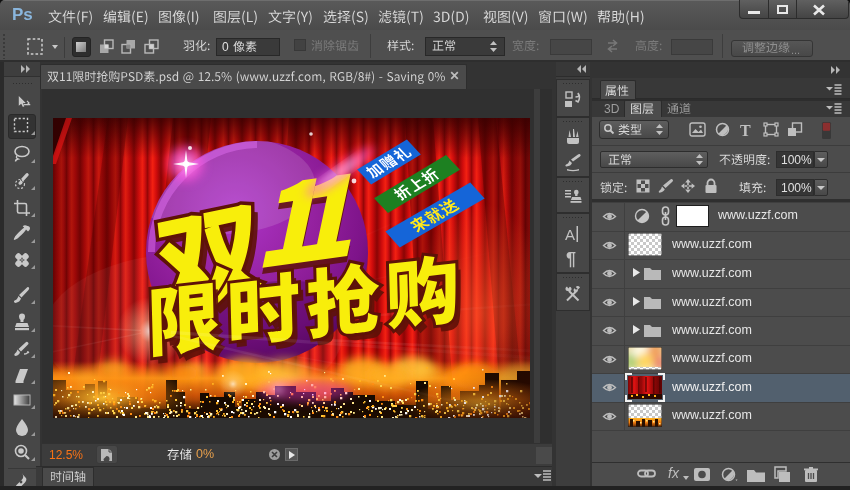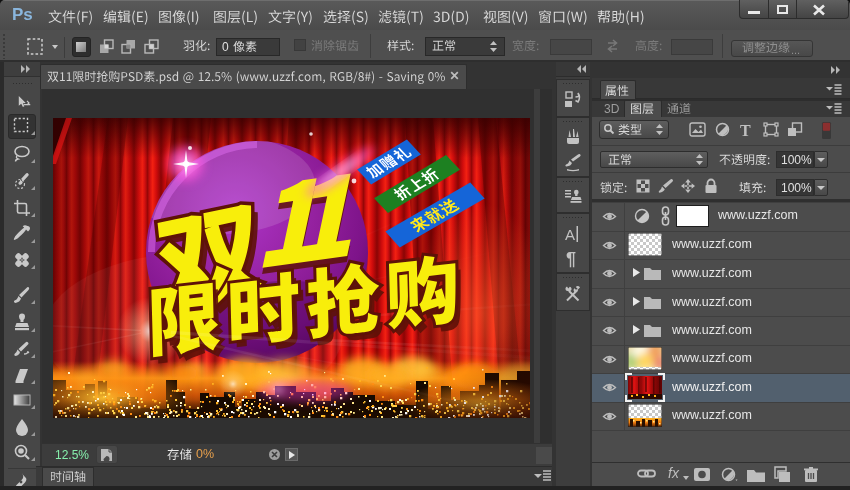--- a/index.html
+++ b/index.html
@@ -231,21 +231,21 @@
       <path d="M10.0 -8.3C9.7 -6.4 9.2 -4.7 8.4 -3.4C7.8 -4.8 7.3 -6.5 7.1 -8.3ZM5.9 -9.2V-8.3H6.2C6.6 -6.0 7.1 -4.1 7.8 -2.5C7.0 -1.3 6.0 -0.4 4.8 0.2C5.0 0.4 5.3 0.7 5.4 0.9C6.5 0.3 7.5 -0.5 8.3 -1.6C9.0 -0.5 9.8 0.4 10.9 1.0C11.0 0.7 11.3 0.4 11.5 0.2C10.4 -0.4 9.6 -1.3 8.9 -2.4C10.0 -4.1 10.7 -6.3 11.0 -9.0L10.4 -9.2L10.3 -9.2ZM0.9 -6.5C1.6 -5.6 2.5 -4.5 3.2 -3.5C2.4 -1.8 1.5 -0.6 0.4 0.2C0.6 0.4 0.9 0.7 1.1 0.9C2.1 0.1 3.0 -1.1 3.8 -2.6C4.2 -1.8 4.6 -1.2 4.8 -0.6L5.6 -1.2C5.3 -1.9 4.8 -2.7 4.2 -3.6C4.8 -5.1 5.2 -6.9 5.4 -9.0L4.8 -9.2L4.7 -9.2H0.8V-8.3H4.5C4.3 -6.9 4.0 -5.6 3.6 -4.5C2.9 -5.4 2.2 -6.3 1.5 -7.0Z M13.1 0.0H17.9V-0.9H16.1V-8.8H15.3C14.8 -8.5 14.2 -8.3 13.5 -8.2V-7.5H15.0V-0.9H13.1Z M19.7 0.0H24.5V-0.9H22.8V-8.8H21.9C21.5 -8.5 20.9 -8.3 20.1 -8.2V-7.5H21.7V-0.9H19.7Z M26.4 -9.6V0.9H27.2V-8.8H29.0C28.7 -8.0 28.4 -6.9 28.0 -6.1C28.9 -5.1 29.1 -4.3 29.1 -3.6C29.1 -3.2 29.0 -2.9 28.8 -2.8C28.7 -2.7 28.6 -2.7 28.5 -2.7C28.3 -2.7 28.0 -2.7 27.8 -2.7C27.9 -2.4 28.0 -2.1 28.0 -1.9C28.3 -1.9 28.6 -1.9 28.8 -1.9C29.1 -1.9 29.3 -2.0 29.4 -2.1C29.8 -2.4 29.9 -2.9 29.9 -3.5C29.9 -4.3 29.7 -5.1 28.8 -6.2C29.2 -7.1 29.7 -8.3 30.0 -9.3L29.4 -9.6L29.3 -9.6ZM35.1 -6.6V-5.1H31.5V-6.6ZM35.1 -7.3H31.5V-8.8H35.1ZM30.6 1.0C30.8 0.8 31.2 0.7 33.7 0.0C33.6 -0.2 33.6 -0.6 33.6 -0.8L31.5 -0.3V-4.3H32.7C33.3 -1.9 34.4 -0.0 36.3 0.9C36.4 0.6 36.7 0.3 36.9 0.1C35.9 -0.3 35.2 -1.0 34.6 -1.8C35.2 -2.2 36.0 -2.7 36.6 -3.3L36.0 -3.9C35.6 -3.4 34.8 -2.9 34.2 -2.5C33.9 -3.0 33.6 -3.6 33.5 -4.3H35.9V-9.6H30.6V-0.6C30.6 -0.1 30.4 0.1 30.2 0.2C30.3 0.4 30.5 0.8 30.6 1.0Z M43.0 -5.4C43.6 -4.5 44.5 -3.2 44.8 -2.5L45.6 -3.0C45.2 -3.7 44.4 -4.9 43.8 -5.8ZM41.2 -4.8V-2.1H39.2V-4.8ZM41.2 -5.6H39.2V-8.3H41.2ZM38.3 -9.1V-0.3H39.2V-1.3H42.0V-9.1ZM46.5 -10.0V-7.7H42.6V-6.8H46.5V-0.4C46.5 -0.2 46.4 -0.1 46.2 -0.1C45.9 -0.0 45.0 -0.0 44.1 -0.1C44.2 0.2 44.3 0.6 44.4 0.8C45.6 0.8 46.4 0.8 46.8 0.7C47.2 0.5 47.4 0.3 47.4 -0.4V-6.8H48.9V-7.7H47.4V-10.0Z M51.5 -10.1V-7.7H49.9V-6.8H51.5V-4.2C50.9 -4.0 50.2 -3.9 49.7 -3.7L50.0 -2.8L51.5 -3.3V-0.2C51.5 -0.0 51.5 0.0 51.3 0.0C51.1 0.0 50.6 0.1 50.1 0.0C50.2 0.3 50.3 0.6 50.3 0.9C51.2 0.9 51.7 0.9 52.0 0.7C52.3 0.6 52.4 0.3 52.4 -0.2V-3.5L53.9 -4.0L53.8 -4.8L52.4 -4.5V-6.8H53.8V-7.7H52.4V-10.1ZM57.0 -10.2C56.2 -8.5 54.9 -6.9 53.5 -5.9C53.7 -5.7 54.0 -5.3 54.0 -5.1C54.3 -5.3 54.7 -5.6 54.9 -5.9V-0.7C54.9 0.4 55.3 0.7 56.5 0.7C56.8 0.7 58.6 0.7 58.9 0.7C60.1 0.7 60.3 0.2 60.5 -1.5C60.2 -1.6 59.9 -1.7 59.6 -1.9C59.6 -0.4 59.5 -0.2 58.9 -0.2C58.5 -0.2 56.9 -0.2 56.6 -0.2C56.0 -0.2 55.8 -0.2 55.8 -0.7V-5.0H58.4C58.4 -3.6 58.3 -3.0 58.2 -2.8C58.1 -2.7 58.0 -2.7 57.8 -2.7C57.6 -2.7 57.0 -2.7 56.5 -2.8C56.6 -2.6 56.7 -2.3 56.7 -2.0C57.3 -2.0 57.9 -2.0 58.2 -2.0C58.5 -2.0 58.7 -2.1 58.9 -2.3C59.1 -2.6 59.2 -3.4 59.3 -5.5C59.3 -5.6 59.3 -5.9 59.3 -5.9H55.0C55.8 -6.7 56.6 -7.6 57.2 -8.7C58.0 -7.3 59.2 -5.9 60.3 -5.1C60.5 -5.4 60.8 -5.7 61.0 -5.9C59.8 -6.6 58.4 -8.1 57.6 -9.5L57.8 -9.9Z M63.9 -7.6V-4.5C63.9 -3.0 63.8 -0.9 61.8 0.4C61.9 0.5 62.2 0.8 62.3 0.9C64.4 -0.5 64.6 -2.7 64.6 -4.5V-7.6ZM64.4 -1.4C65.0 -0.7 65.7 0.2 66.1 0.7L66.7 0.2C66.4 -0.3 65.6 -1.2 65.1 -1.8ZM62.3 -9.4V-2.1H63.0V-8.5H65.5V-2.1H66.3V-9.4ZM68.2 -10.1C67.8 -8.6 67.1 -7.0 66.3 -6.0C66.5 -5.9 66.9 -5.6 67.0 -5.5C67.4 -6.0 67.8 -6.6 68.1 -7.4H71.6C71.5 -2.4 71.3 -0.5 71.0 -0.1C70.9 0.1 70.7 0.1 70.5 0.1C70.3 0.1 69.7 0.1 69.1 0.0C69.2 0.3 69.3 0.7 69.3 0.9C69.9 1.0 70.5 1.0 70.9 0.9C71.3 0.9 71.5 0.8 71.8 0.4C72.2 -0.1 72.3 -2.0 72.5 -7.7C72.5 -7.8 72.5 -8.2 72.5 -8.2H68.5C68.7 -8.7 68.9 -9.3 69.0 -9.9ZM69.4 -4.6C69.6 -4.1 69.8 -3.6 69.9 -3.0L68.0 -2.7C68.4 -3.7 68.9 -5.0 69.2 -6.2L68.4 -6.4C68.1 -5.0 67.6 -3.5 67.4 -3.1C67.2 -2.7 67.0 -2.5 66.9 -2.4C67.0 -2.2 67.1 -1.8 67.1 -1.6C67.4 -1.8 67.7 -1.9 70.2 -2.4C70.2 -2.1 70.3 -1.8 70.3 -1.6L71.0 -1.9C70.9 -2.6 70.4 -3.9 70.0 -4.8Z M74.5 0.0H75.6V-3.5H77.1C79.0 -3.5 80.3 -4.4 80.3 -6.2C80.3 -8.1 79.0 -8.8 77.0 -8.8H74.5ZM75.6 -4.4V-7.9H76.9C78.4 -7.9 79.2 -7.5 79.2 -6.2C79.2 -5.0 78.5 -4.4 76.9 -4.4Z M84.6 0.2C86.4 0.2 87.6 -0.9 87.6 -2.3C87.6 -3.6 86.8 -4.2 85.7 -4.7L84.5 -5.2C83.8 -5.5 83.0 -5.8 83.0 -6.7C83.0 -7.5 83.7 -8.0 84.7 -8.0C85.5 -8.0 86.1 -7.7 86.7 -7.2L87.3 -7.9C86.6 -8.5 85.7 -9.0 84.7 -9.0C83.1 -9.0 81.9 -8.0 81.9 -6.6C81.9 -5.3 82.9 -4.7 83.7 -4.4L84.9 -3.8C85.8 -3.4 86.4 -3.2 86.4 -2.2C86.4 -1.4 85.7 -0.8 84.6 -0.8C83.7 -0.8 82.8 -1.2 82.2 -1.9L81.5 -1.1C82.2 -0.3 83.3 0.2 84.6 0.2Z M89.3 0.0H91.5C94.2 0.0 95.6 -1.6 95.6 -4.4C95.6 -7.2 94.2 -8.8 91.5 -8.8H89.3ZM90.4 -0.9V-7.9H91.4C93.5 -7.9 94.5 -6.7 94.5 -4.4C94.5 -2.2 93.5 -0.9 91.4 -0.9Z M104.0 -1.0C105.0 -0.5 106.3 0.3 106.9 0.8L107.6 0.2C106.9 -0.3 105.6 -1.0 104.6 -1.5ZM99.8 -1.5C99.1 -0.9 97.9 -0.2 96.9 0.2C97.1 0.3 97.4 0.6 97.6 0.8C98.6 0.3 99.8 -0.4 100.7 -1.2ZM98.6 -3.5C98.9 -3.6 99.2 -3.7 101.6 -3.8C100.5 -3.3 99.6 -3.0 99.2 -2.8C98.4 -2.6 97.9 -2.4 97.5 -2.4C97.6 -2.2 97.7 -1.8 97.7 -1.6C98.0 -1.7 98.5 -1.8 102.1 -2.0V-0.1C102.1 0.0 102.0 0.1 101.8 0.1C101.6 0.1 101.0 0.1 100.2 0.1C100.4 0.3 100.5 0.7 100.6 0.9C101.5 0.9 102.1 0.9 102.4 0.8C102.8 0.6 102.9 0.4 102.9 -0.1V-2.0L105.9 -2.2C106.3 -1.9 106.5 -1.6 106.7 -1.4L107.4 -1.9C106.9 -2.5 105.9 -3.3 105.1 -3.8L104.4 -3.3C104.7 -3.2 104.9 -3.0 105.2 -2.8L100.3 -2.6C101.9 -3.1 103.6 -3.8 105.2 -4.7L104.6 -5.2C104.1 -5.0 103.6 -4.7 103.2 -4.5L100.4 -4.3C101.0 -4.6 101.7 -4.9 102.3 -5.3L102.0 -5.6H107.7V-6.3H102.8V-7.1H106.5V-7.7H102.8V-8.5H107.2V-9.2H102.8V-10.1H101.9V-9.2H97.6V-8.5H101.9V-7.7H98.2V-7.1H101.9V-6.3H97.0V-5.6H101.2C100.4 -5.1 99.5 -4.7 99.2 -4.5C98.9 -4.4 98.6 -4.3 98.4 -4.3C98.5 -4.1 98.6 -3.7 98.6 -3.5Z M110.0 0.2C110.4 0.2 110.8 -0.2 110.8 -0.7C110.8 -1.2 110.4 -1.5 110.0 -1.5C109.5 -1.5 109.2 -1.2 109.2 -0.7C109.2 -0.2 109.5 0.2 110.0 0.2Z M112.8 2.7H113.9V0.5L113.8 -0.6C114.4 -0.1 115.0 0.2 115.6 0.2C117.1 0.2 118.5 -1.1 118.5 -3.4C118.5 -5.4 117.6 -6.7 115.9 -6.7C115.1 -6.7 114.4 -6.3 113.8 -5.8H113.8L113.7 -6.5H112.8ZM115.5 -0.8C115.0 -0.8 114.4 -0.9 113.9 -1.4V-4.9C114.5 -5.4 115.1 -5.8 115.6 -5.8C116.8 -5.8 117.3 -4.8 117.3 -3.3C117.3 -1.7 116.5 -0.8 115.5 -0.8Z M121.9 0.2C123.4 0.2 124.3 -0.7 124.3 -1.8C124.3 -3.0 123.2 -3.4 122.3 -3.8C121.6 -4.0 120.9 -4.3 120.9 -4.9C120.9 -5.4 121.3 -5.8 122.1 -5.8C122.7 -5.8 123.1 -5.6 123.6 -5.3L124.1 -5.9C123.6 -6.3 122.9 -6.7 122.1 -6.7C120.7 -6.7 119.8 -5.9 119.8 -4.8C119.8 -3.7 120.8 -3.3 121.7 -3.0C122.5 -2.7 123.2 -2.4 123.2 -1.7C123.2 -1.2 122.8 -0.7 121.9 -0.7C121.2 -0.7 120.6 -1.0 120.0 -1.5L119.5 -0.7C120.1 -0.2 121.0 0.2 121.9 0.2Z M128.0 0.2C128.8 0.2 129.5 -0.3 130.0 -0.8H130.1L130.2 0.0H131.1V-9.6H129.9V-7.0L130.0 -5.9C129.4 -6.4 128.9 -6.7 128.2 -6.7C126.7 -6.7 125.4 -5.4 125.4 -3.3C125.4 -1.1 126.4 0.2 128.0 0.2ZM128.3 -0.8C127.1 -0.8 126.5 -1.7 126.5 -3.3C126.5 -4.8 127.3 -5.8 128.4 -5.8C128.9 -5.8 129.4 -5.6 129.9 -5.1V-1.7C129.4 -1.1 128.9 -0.8 128.3 -0.8Z M141.1 2.1C142.1 2.1 142.9 1.9 143.7 1.4L143.4 0.7C142.8 1.1 142.1 1.3 141.2 1.3C138.9 1.3 137.2 -0.1 137.2 -2.8C137.2 -5.9 139.5 -7.9 141.9 -7.9C144.4 -7.9 145.7 -6.3 145.7 -4.2C145.7 -2.4 144.7 -1.4 143.8 -1.4C143.1 -1.4 142.8 -1.9 143.1 -3.0L143.6 -5.7H142.9L142.8 -5.1H142.7C142.5 -5.6 142.1 -5.8 141.7 -5.8C140.1 -5.8 139.1 -4.1 139.1 -2.7C139.1 -1.4 139.8 -0.8 140.7 -0.8C141.3 -0.8 141.9 -1.2 142.3 -1.7H142.4C142.5 -1.0 143.0 -0.7 143.7 -0.7C145.0 -0.7 146.4 -1.9 146.4 -4.2C146.4 -6.9 144.7 -8.7 142.0 -8.7C139.0 -8.7 136.4 -6.3 136.4 -2.7C136.4 0.4 138.5 2.1 141.1 2.1ZM140.9 -1.5C140.4 -1.5 140.0 -1.9 140.0 -2.7C140.0 -3.7 140.6 -5.0 141.7 -5.0C142.0 -5.0 142.3 -4.9 142.5 -4.4L142.2 -2.3C141.7 -1.8 141.3 -1.5 140.9 -1.5Z M151.8 0.0H156.6V-0.9H154.8V-8.8H154.0C153.5 -8.5 152.9 -8.3 152.2 -8.2V-7.5H153.7V-0.9H151.8Z M157.9 0.0H163.4V-0.9H161.0C160.5 -0.9 160.0 -0.9 159.6 -0.9C161.6 -2.8 163.0 -4.6 163.0 -6.4C163.0 -7.9 162.0 -9.0 160.4 -9.0C159.3 -9.0 158.6 -8.4 157.8 -7.7L158.5 -7.0C159.0 -7.6 159.6 -8.1 160.3 -8.1C161.4 -8.1 161.9 -7.3 161.9 -6.3C161.9 -4.8 160.7 -3.1 157.9 -0.6Z M165.7 0.2C166.1 0.2 166.5 -0.2 166.5 -0.7C166.5 -1.2 166.1 -1.5 165.7 -1.5C165.3 -1.5 164.9 -1.2 164.9 -0.7C164.9 -0.2 165.3 0.2 165.7 0.2Z M170.5 0.2C172.0 0.2 173.4 -0.9 173.4 -2.9C173.4 -4.8 172.2 -5.7 170.7 -5.7C170.2 -5.7 169.8 -5.5 169.4 -5.3L169.6 -7.9H173.0V-8.8H168.7L168.4 -4.7L169.0 -4.3C169.5 -4.7 169.9 -4.8 170.4 -4.8C171.6 -4.8 172.3 -4.1 172.3 -2.8C172.3 -1.5 171.4 -0.8 170.4 -0.8C169.4 -0.8 168.7 -1.2 168.2 -1.7L167.7 -1.0C168.3 -0.4 169.1 0.2 170.5 0.2Z M176.5 -3.4C177.7 -3.4 178.5 -4.4 178.5 -6.2C178.5 -8.0 177.7 -9.0 176.5 -9.0C175.3 -9.0 174.5 -8.0 174.5 -6.2C174.5 -4.4 175.3 -3.4 176.5 -3.4ZM176.5 -4.1C175.8 -4.1 175.3 -4.8 175.3 -6.2C175.3 -7.6 175.8 -8.3 176.5 -8.3C177.2 -8.3 177.6 -7.6 177.6 -6.2C177.6 -4.8 177.2 -4.1 176.5 -4.1ZM176.7 0.2H177.5L182.3 -9.0H181.6ZM182.6 0.2C183.8 0.2 184.6 -0.9 184.6 -2.6C184.6 -4.4 183.8 -5.4 182.6 -5.4C181.4 -5.4 180.6 -4.4 180.6 -2.6C180.6 -0.9 181.4 0.2 182.6 0.2ZM182.6 -0.5C181.9 -0.5 181.4 -1.2 181.4 -2.6C181.4 -4.0 181.9 -4.7 182.6 -4.7C183.3 -4.7 183.8 -4.0 183.8 -2.6C183.8 -1.2 183.3 -0.5 182.6 -0.5Z M191.5 2.4 192.2 2.1C191.2 0.3 190.7 -1.7 190.7 -3.7C190.7 -5.8 191.2 -7.8 192.2 -9.5L191.5 -9.8C190.4 -8.0 189.8 -6.1 189.8 -3.7C189.8 -1.4 190.4 0.6 191.5 2.4Z M194.9 0.0H196.1L197.1 -3.5C197.2 -4.1 197.4 -4.7 197.5 -5.4H197.6C197.7 -4.7 197.8 -4.1 198.0 -3.5L198.9 0.0H200.3L202.0 -6.5H201.0L200.0 -2.7C199.9 -2.1 199.8 -1.5 199.6 -0.9H199.6C199.4 -1.5 199.3 -2.1 199.1 -2.7L198.1 -6.5H197.0L196.0 -2.7C195.9 -2.1 195.7 -1.5 195.6 -0.9H195.5C195.4 -1.5 195.3 -2.1 195.1 -2.7L194.2 -6.5H193.1Z M204.5 0.0H205.8L206.7 -3.5C206.9 -4.1 207.0 -4.7 207.1 -5.4H207.2C207.3 -4.7 207.5 -4.1 207.6 -3.5L208.6 0.0H209.9L211.7 -6.5H210.6L209.7 -2.7C209.5 -2.1 209.4 -1.5 209.3 -0.9H209.2C209.1 -1.5 208.9 -2.1 208.8 -2.7L207.7 -6.5H206.7L205.6 -2.7C205.5 -2.1 205.3 -1.5 205.2 -0.9H205.2C205.0 -1.5 204.9 -2.1 204.8 -2.7L203.8 -6.5H202.7Z M214.1 0.0H215.4L216.3 -3.5C216.5 -4.1 216.6 -4.7 216.8 -5.4H216.8C217.0 -4.7 217.1 -4.1 217.3 -3.5L218.2 0.0H219.5L221.3 -6.5H220.2L219.3 -2.7C219.1 -2.1 219.0 -1.5 218.9 -0.9H218.8C218.7 -1.5 218.5 -2.1 218.4 -2.7L217.4 -6.5H216.3L215.3 -2.7C215.1 -2.1 215.0 -1.5 214.8 -0.9H214.8C214.6 -1.5 214.5 -2.1 214.4 -2.7L213.4 -6.5H212.3Z M223.3 0.2C223.7 0.2 224.1 -0.2 224.1 -0.7C224.1 -1.2 223.7 -1.5 223.3 -1.5C222.8 -1.5 222.5 -1.2 222.5 -0.7C222.5 -0.2 222.8 0.2 223.3 0.2Z M228.0 0.2C228.8 0.2 229.5 -0.3 230.1 -1.0H230.1L230.2 0.0H231.1V-6.5H230.0V-1.9C229.4 -1.1 228.9 -0.8 228.3 -0.8C227.4 -0.8 227.1 -1.3 227.1 -2.5V-6.5H225.9V-2.4C225.9 -0.7 226.6 0.2 228.0 0.2Z M232.6 0.0H237.6V-0.9H234.0L237.5 -5.9V-6.5H233.0V-5.6H236.1L232.6 -0.6Z M238.3 0.0H243.3V-0.9H239.7L243.2 -5.9V-6.5H238.7V-5.6H241.8L238.3 -0.6Z M244.0 -5.6H244.9V0.0H246.0V-5.6H247.4V-6.5H246.0V-7.5C246.0 -8.4 246.3 -8.8 246.9 -8.8C247.2 -8.8 247.4 -8.8 247.7 -8.7L247.9 -9.5C247.6 -9.6 247.2 -9.7 246.8 -9.7C245.5 -9.7 244.9 -8.9 244.9 -7.6V-6.5L244.0 -6.5Z M249.2 0.2C249.6 0.2 250.0 -0.2 250.0 -0.7C250.0 -1.2 249.6 -1.5 249.2 -1.5C248.7 -1.5 248.4 -1.2 248.4 -0.7C248.4 -0.2 248.7 0.2 249.2 0.2Z M254.5 0.2C255.3 0.2 256.1 -0.2 256.6 -0.7L256.2 -1.4C255.8 -1.0 255.2 -0.8 254.6 -0.8C253.4 -0.8 252.6 -1.8 252.6 -3.3C252.6 -4.8 253.5 -5.8 254.7 -5.8C255.2 -5.8 255.6 -5.5 256.0 -5.2L256.5 -5.9C256.1 -6.3 255.5 -6.7 254.6 -6.7C252.9 -6.7 251.5 -5.4 251.5 -3.3C251.5 -1.1 252.8 0.2 254.5 0.2Z M260.6 0.2C262.2 0.2 263.6 -1.1 263.6 -3.3C263.6 -5.4 262.2 -6.7 260.6 -6.7C259.0 -6.7 257.6 -5.4 257.6 -3.3C257.6 -1.1 259.0 0.2 260.6 0.2ZM260.6 -0.8C259.5 -0.8 258.7 -1.8 258.7 -3.3C258.7 -4.8 259.5 -5.8 260.6 -5.8C261.7 -5.8 262.5 -4.8 262.5 -3.3C262.5 -1.8 261.7 -0.8 260.6 -0.8Z M265.4 0.0H266.5V-4.7C267.0 -5.4 267.6 -5.7 268.1 -5.7C268.9 -5.7 269.3 -5.2 269.3 -4.0V0.0H270.4V-4.7C271.0 -5.4 271.5 -5.7 272.0 -5.7C272.9 -5.7 273.3 -5.2 273.3 -4.0V0.0H274.3V-4.1C274.3 -5.8 273.7 -6.7 272.4 -6.7C271.6 -6.7 270.9 -6.2 270.2 -5.4C270.0 -6.2 269.4 -6.7 268.4 -6.7C267.6 -6.7 267.0 -6.2 266.4 -5.6H266.4L266.3 -6.5H265.4Z M276.3 2.3C277.3 1.8 278.0 0.9 278.0 -0.2C278.0 -1.0 277.7 -1.5 277.1 -1.5C276.6 -1.5 276.3 -1.2 276.3 -0.7C276.3 -0.3 276.6 0.0 277.1 0.0L277.2 0.0C277.2 0.7 276.7 1.3 276.0 1.6Z M284.6 -4.6V-7.9H286.1C287.5 -7.9 288.2 -7.5 288.2 -6.3C288.2 -5.2 287.5 -4.6 286.1 -4.6ZM288.3 0.0H289.6L287.4 -3.9C288.5 -4.1 289.3 -5.0 289.3 -6.3C289.3 -8.2 288.0 -8.8 286.3 -8.8H283.5V0.0H284.6V-3.7H286.2Z M294.6 0.2C295.8 0.2 296.7 -0.3 297.3 -0.9V-4.6H294.4V-3.6H296.3V-1.3C295.9 -1.0 295.3 -0.8 294.7 -0.8C292.8 -0.8 291.8 -2.2 291.8 -4.4C291.8 -6.6 292.9 -8.0 294.7 -8.0C295.6 -8.0 296.1 -7.6 296.6 -7.2L297.2 -7.9C296.7 -8.4 295.9 -9.0 294.6 -9.0C292.3 -9.0 290.6 -7.2 290.6 -4.4C290.6 -1.5 292.3 0.2 294.6 0.2Z M299.4 0.0H302.2C304.2 0.0 305.5 -0.9 305.5 -2.6C305.5 -3.8 304.8 -4.5 303.7 -4.7V-4.7C304.6 -5.0 305.0 -5.8 305.0 -6.6C305.0 -8.2 303.8 -8.8 302.0 -8.8H299.4ZM300.5 -5.1V-7.9H301.9C303.2 -7.9 303.9 -7.5 303.9 -6.5C303.9 -5.6 303.3 -5.1 301.8 -5.1ZM300.5 -0.9V-4.2H302.0C303.6 -4.2 304.4 -3.7 304.4 -2.6C304.4 -1.4 303.6 -0.9 302.0 -0.9Z M306.2 2.1H307.0L310.6 -9.5H309.8Z M314.1 0.2C315.8 0.2 316.9 -0.8 316.9 -2.1C316.9 -3.3 316.2 -4.0 315.4 -4.4V-4.5C315.9 -4.9 316.6 -5.7 316.6 -6.6C316.6 -8.0 315.7 -8.9 314.2 -8.9C312.8 -8.9 311.7 -8.0 311.7 -6.7C311.7 -5.8 312.3 -5.1 312.9 -4.7V-4.6C312.1 -4.2 311.3 -3.4 311.3 -2.2C311.3 -0.8 312.5 0.2 314.1 0.2ZM314.7 -4.8C313.7 -5.2 312.7 -5.7 312.7 -6.7C312.7 -7.5 313.3 -8.1 314.1 -8.1C315.1 -8.1 315.6 -7.4 315.6 -6.6C315.6 -5.9 315.3 -5.3 314.7 -4.8ZM314.1 -0.7C313.1 -0.7 312.3 -1.3 312.3 -2.3C312.3 -3.1 312.8 -3.8 313.5 -4.3C314.8 -3.8 315.8 -3.3 315.8 -2.1C315.8 -1.3 315.2 -0.7 314.1 -0.7Z M318.6 0.0H319.4L319.7 -2.7H321.5L321.1 0.0H321.9L322.2 -2.7H323.4V-3.5H322.3L322.5 -5.5H323.7V-6.3H322.6L322.9 -8.7H322.2L321.9 -6.3H320.1L320.4 -8.7H319.7L319.4 -6.3H318.2V-5.5H319.3L319.1 -3.5H317.9V-2.7H319.0ZM319.8 -3.5 320.0 -5.5H321.8L321.6 -3.5Z M325.3 2.4C326.4 0.6 327.0 -1.4 327.0 -3.7C327.0 -6.1 326.4 -8.0 325.3 -9.8L324.6 -9.5C325.6 -7.8 326.1 -5.8 326.1 -3.7C326.1 -1.7 325.6 0.3 324.6 2.1Z M332.3 -2.9H335.4V-3.8H332.3Z M343.2 0.2C345.0 0.2 346.2 -0.9 346.2 -2.3C346.2 -3.6 345.4 -4.2 344.3 -4.7L343.1 -5.2C342.4 -5.5 341.6 -5.8 341.6 -6.7C341.6 -7.5 342.3 -8.0 343.3 -8.0C344.1 -8.0 344.7 -7.7 345.3 -7.2L345.9 -7.9C345.2 -8.5 344.3 -9.0 343.3 -9.0C341.7 -9.0 340.5 -8.0 340.5 -6.6C340.5 -5.3 341.5 -4.7 342.3 -4.4L343.5 -3.8C344.4 -3.4 345.0 -3.2 345.0 -2.2C345.0 -1.4 344.3 -0.8 343.2 -0.8C342.3 -0.8 341.4 -1.2 340.8 -1.9L340.1 -1.1C340.8 -0.3 341.9 0.2 343.2 0.2Z M349.3 0.2C350.1 0.2 350.8 -0.3 351.4 -0.8H351.5L351.6 0.0H352.5V-4.0C352.5 -5.6 351.8 -6.7 350.2 -6.7C349.2 -6.7 348.2 -6.2 347.7 -5.8L348.1 -5.1C348.6 -5.4 349.3 -5.8 350.0 -5.8C351.1 -5.8 351.4 -5.0 351.4 -4.1C348.6 -3.8 347.4 -3.1 347.4 -1.7C347.4 -0.5 348.2 0.2 349.3 0.2ZM349.6 -0.7C348.9 -0.7 348.4 -1.0 348.4 -1.8C348.4 -2.6 349.2 -3.1 351.4 -3.4V-1.6C350.7 -1.0 350.2 -0.7 349.6 -0.7Z M355.9 0.0H357.2L359.5 -6.5H358.4L357.2 -2.8C357.0 -2.2 356.8 -1.5 356.6 -0.9H356.5C356.4 -1.5 356.1 -2.2 355.9 -2.8L354.7 -6.5H353.6Z M360.8 0.0H361.9V-6.5H360.8ZM361.3 -7.9C361.8 -7.9 362.1 -8.1 362.1 -8.6C362.1 -9.0 361.8 -9.3 361.3 -9.3C360.9 -9.3 360.6 -9.0 360.6 -8.6C360.6 -8.1 360.9 -7.9 361.3 -7.9Z M364.1 0.0H365.2V-4.7C365.8 -5.4 366.3 -5.7 367.0 -5.7C367.8 -5.7 368.2 -5.2 368.2 -4.0V0.0H369.3V-4.1C369.3 -5.8 368.7 -6.7 367.3 -6.7C366.4 -6.7 365.7 -6.2 365.1 -5.6H365.1L365.0 -6.5H364.1Z M373.6 3.0C375.6 3.0 376.9 2.0 376.9 0.7C376.9 -0.3 376.1 -0.8 374.6 -0.8H373.3C372.5 -0.8 372.2 -1.1 372.2 -1.5C372.2 -1.9 372.4 -2.1 372.6 -2.3C372.9 -2.1 373.3 -2.1 373.6 -2.1C374.9 -2.1 376.0 -2.9 376.0 -4.3C376.0 -4.9 375.8 -5.4 375.4 -5.7H376.8V-6.5H374.5C374.3 -6.6 374.0 -6.7 373.6 -6.7C372.3 -6.7 371.1 -5.8 371.1 -4.4C371.1 -3.6 371.6 -2.9 372.0 -2.6V-2.6C371.7 -2.3 371.3 -1.9 371.3 -1.3C371.3 -0.8 371.5 -0.5 371.9 -0.3V-0.2C371.3 0.2 370.9 0.7 370.9 1.3C370.9 2.4 372.0 3.0 373.6 3.0ZM373.6 -2.8C372.8 -2.8 372.2 -3.4 372.2 -4.4C372.2 -5.3 372.8 -5.9 373.6 -5.9C374.4 -5.9 375.0 -5.3 375.0 -4.4C375.0 -3.4 374.3 -2.8 373.6 -2.8ZM373.8 2.2C372.6 2.2 371.9 1.8 371.9 1.1C371.9 0.7 372.1 0.3 372.5 0.0C372.8 0.1 373.1 0.1 373.4 0.1H374.5C375.4 0.1 375.8 0.3 375.8 0.9C375.8 1.6 375.0 2.2 373.8 2.2Z M384.0 0.2C385.7 0.2 386.7 -1.4 386.7 -4.4C386.7 -7.5 385.7 -9.0 384.0 -9.0C382.3 -9.0 381.3 -7.5 381.3 -4.4C381.3 -1.4 382.3 0.2 384.0 0.2ZM384.0 -0.7C383.0 -0.7 382.3 -1.8 382.3 -4.4C382.3 -7.0 383.0 -8.1 384.0 -8.1C385.0 -8.1 385.7 -7.0 385.7 -4.4C385.7 -1.8 385.0 -0.7 384.0 -0.7Z M389.8 -3.4C391.0 -3.4 391.8 -4.4 391.8 -6.2C391.8 -8.0 391.0 -9.0 389.8 -9.0C388.6 -9.0 387.8 -8.0 387.8 -6.2C387.8 -4.4 388.6 -3.4 389.8 -3.4ZM389.8 -4.1C389.1 -4.1 388.6 -4.8 388.6 -6.2C388.6 -7.6 389.1 -8.3 389.8 -8.3C390.5 -8.3 390.9 -7.6 390.9 -6.2C390.9 -4.8 390.5 -4.1 389.8 -4.1ZM390.0 0.2H390.8L395.6 -9.0H394.9ZM395.9 0.2C397.1 0.2 397.9 -0.9 397.9 -2.6C397.9 -4.4 397.1 -5.4 395.9 -5.4C394.7 -5.4 393.9 -4.4 393.9 -2.6C393.9 -0.9 394.7 0.2 395.9 0.2ZM395.9 -0.5C395.2 -0.5 394.7 -1.2 394.7 -2.6C394.7 -4.0 395.2 -4.7 395.9 -4.7C396.6 -4.7 397.1 -4.0 397.1 -2.6C397.1 -1.2 396.6 -0.5 395.9 -0.5Z" fill="#d4d4d4"></path>
     </svg>
 <svg class="abs" width="9" height="9" style="left:450px;top:71px;z-index:6">
       <path d="M1.2 1.2 L7.8 7.8 M7.8 1.2 L1.2 7.8" stroke="#bdbdbd" stroke-width="1.7"></path>
     </svg>
 <div class="abs" style="left:42px;top:89px;width:510px;height:354px;background:#303030;z-index:3"></div>
 <div class="abs" style="left:534px;top:89px;width:6px;height:354px;background:#3d3d3d;z-index:4"></div>
 <div class="abs" style="left:540px;top:89px;width:12px;height:354px;background:#2f2f2f;z-index:4"></div>
 <div class="abs" style="left:536px;top:447px;width:16px;height:17px;background:#4a4a4a;z-index:5"></div>
 <div class="abs" style="left:42px;top:443px;width:510px;height:23px;background:#3c3c3c;border-top:1px solid #313131;z-index:4"></div>
-<div class="abs" style="left:55px;top:448px;font-size:12px;color:#86efac;z-index:6">12.5%</div>
+<div class="abs" style="left:49px;top:448px;font-size:12px;color:#f97316;z-index:6">12.5%</div>
 <div class="abs" style="left:96px;top:445px;width:22px;height:19px;background:#484848;border:1px solid #3a3a3a;border-radius:3px;z-index:6"></div>
 <svg class="abs" width="1" height="1" style="left:101px;top:448px;z-index:7;overflow:visible">
 <path d="M0 1 h8 l3 3 v9 h-11 z" fill="#b9b9b9"></path>
       <path d="M8 1 v3 h3" fill="none" stroke="#484848" stroke-width="1"></path>
       <path d="M5.5 8 a3 3 0 1 1 -3 3 z" fill="#484848"></path>
     </svg>
 <svg class="abs" style="left:167px;top:459px;z-index:9;overflow:visible" width="1" height="1">
       <path d="M7.7 -4.4V-3.3H4.2V-2.5H7.7V-0.1C7.7 0.1 7.6 0.1 7.4 0.1C7.2 0.1 6.4 0.1 5.6 0.1C5.7 0.4 5.9 0.7 5.9 1.0C7.0 1.0 7.7 1.0 8.1 0.9C8.5 0.7 8.6 0.4 8.6 -0.1V-2.5H12.0V-3.3H8.6V-4.0C9.5 -4.6 10.5 -5.4 11.2 -6.2L10.6 -6.6L10.4 -6.6H5.2V-5.7H9.5C9.0 -5.2 8.3 -4.7 7.7 -4.4ZM4.8 -10.5C4.7 -10.0 4.5 -9.4 4.3 -8.9H0.8V-8.0H3.9C3.1 -6.2 1.9 -4.6 0.4 -3.6C0.5 -3.3 0.8 -2.9 0.9 -2.7C1.4 -3.1 1.9 -3.5 2.4 -4.0V1.0H3.3V-5.1C4.0 -6.0 4.5 -7.0 4.9 -8.0H11.7V-8.9H5.3C5.5 -9.3 5.6 -9.8 5.8 -10.3Z M16.1 -9.4C16.7 -8.8 17.3 -8.1 17.5 -7.6L18.2 -8.1C17.9 -8.6 17.3 -9.3 16.8 -9.8ZM18.4 -6.7V-5.9H20.8C19.9 -5.0 19.0 -4.3 18.0 -3.7C18.2 -3.5 18.5 -3.2 18.6 -3.0C18.9 -3.2 19.3 -3.4 19.6 -3.6V1.0H20.4V0.3H23.1V0.9H23.9V-4.5H20.6C21.1 -4.9 21.5 -5.4 21.9 -5.9H24.5V-6.7H22.6C23.3 -7.7 23.9 -8.7 24.4 -9.9L23.5 -10.1C23.3 -9.5 23.0 -9.0 22.7 -8.4V-9.1H21.3V-10.5H20.4V-9.1H18.8V-8.3H20.4V-6.7ZM21.3 -8.3H22.6C22.3 -7.7 21.9 -7.2 21.5 -6.7H21.3ZM20.4 -1.8H23.1V-0.5H20.4ZM20.4 -2.5V-3.7H23.1V-2.5ZM16.8 0.6C17.0 0.3 17.3 0.1 19.1 -1.0C19.0 -1.2 18.9 -1.5 18.9 -1.7L17.6 -1.0V-6.5H15.6V-5.6H16.8V-1.2C16.8 -0.7 16.6 -0.4 16.4 -0.2C16.5 -0.1 16.8 0.3 16.8 0.6ZM15.2 -10.5C14.7 -8.6 13.8 -6.7 12.8 -5.4C12.9 -5.2 13.2 -4.7 13.3 -4.5C13.6 -5.0 13.9 -5.5 14.2 -6.0V1.0H15.1V-7.7C15.4 -8.5 15.7 -9.4 16.0 -10.3Z" fill="#e8e8e8"></path>
     </svg>
 <div class="abs" style="left:196px;top:447px;font-size:12.5px;color:#e8a04c;z-index:6">0%</div>

